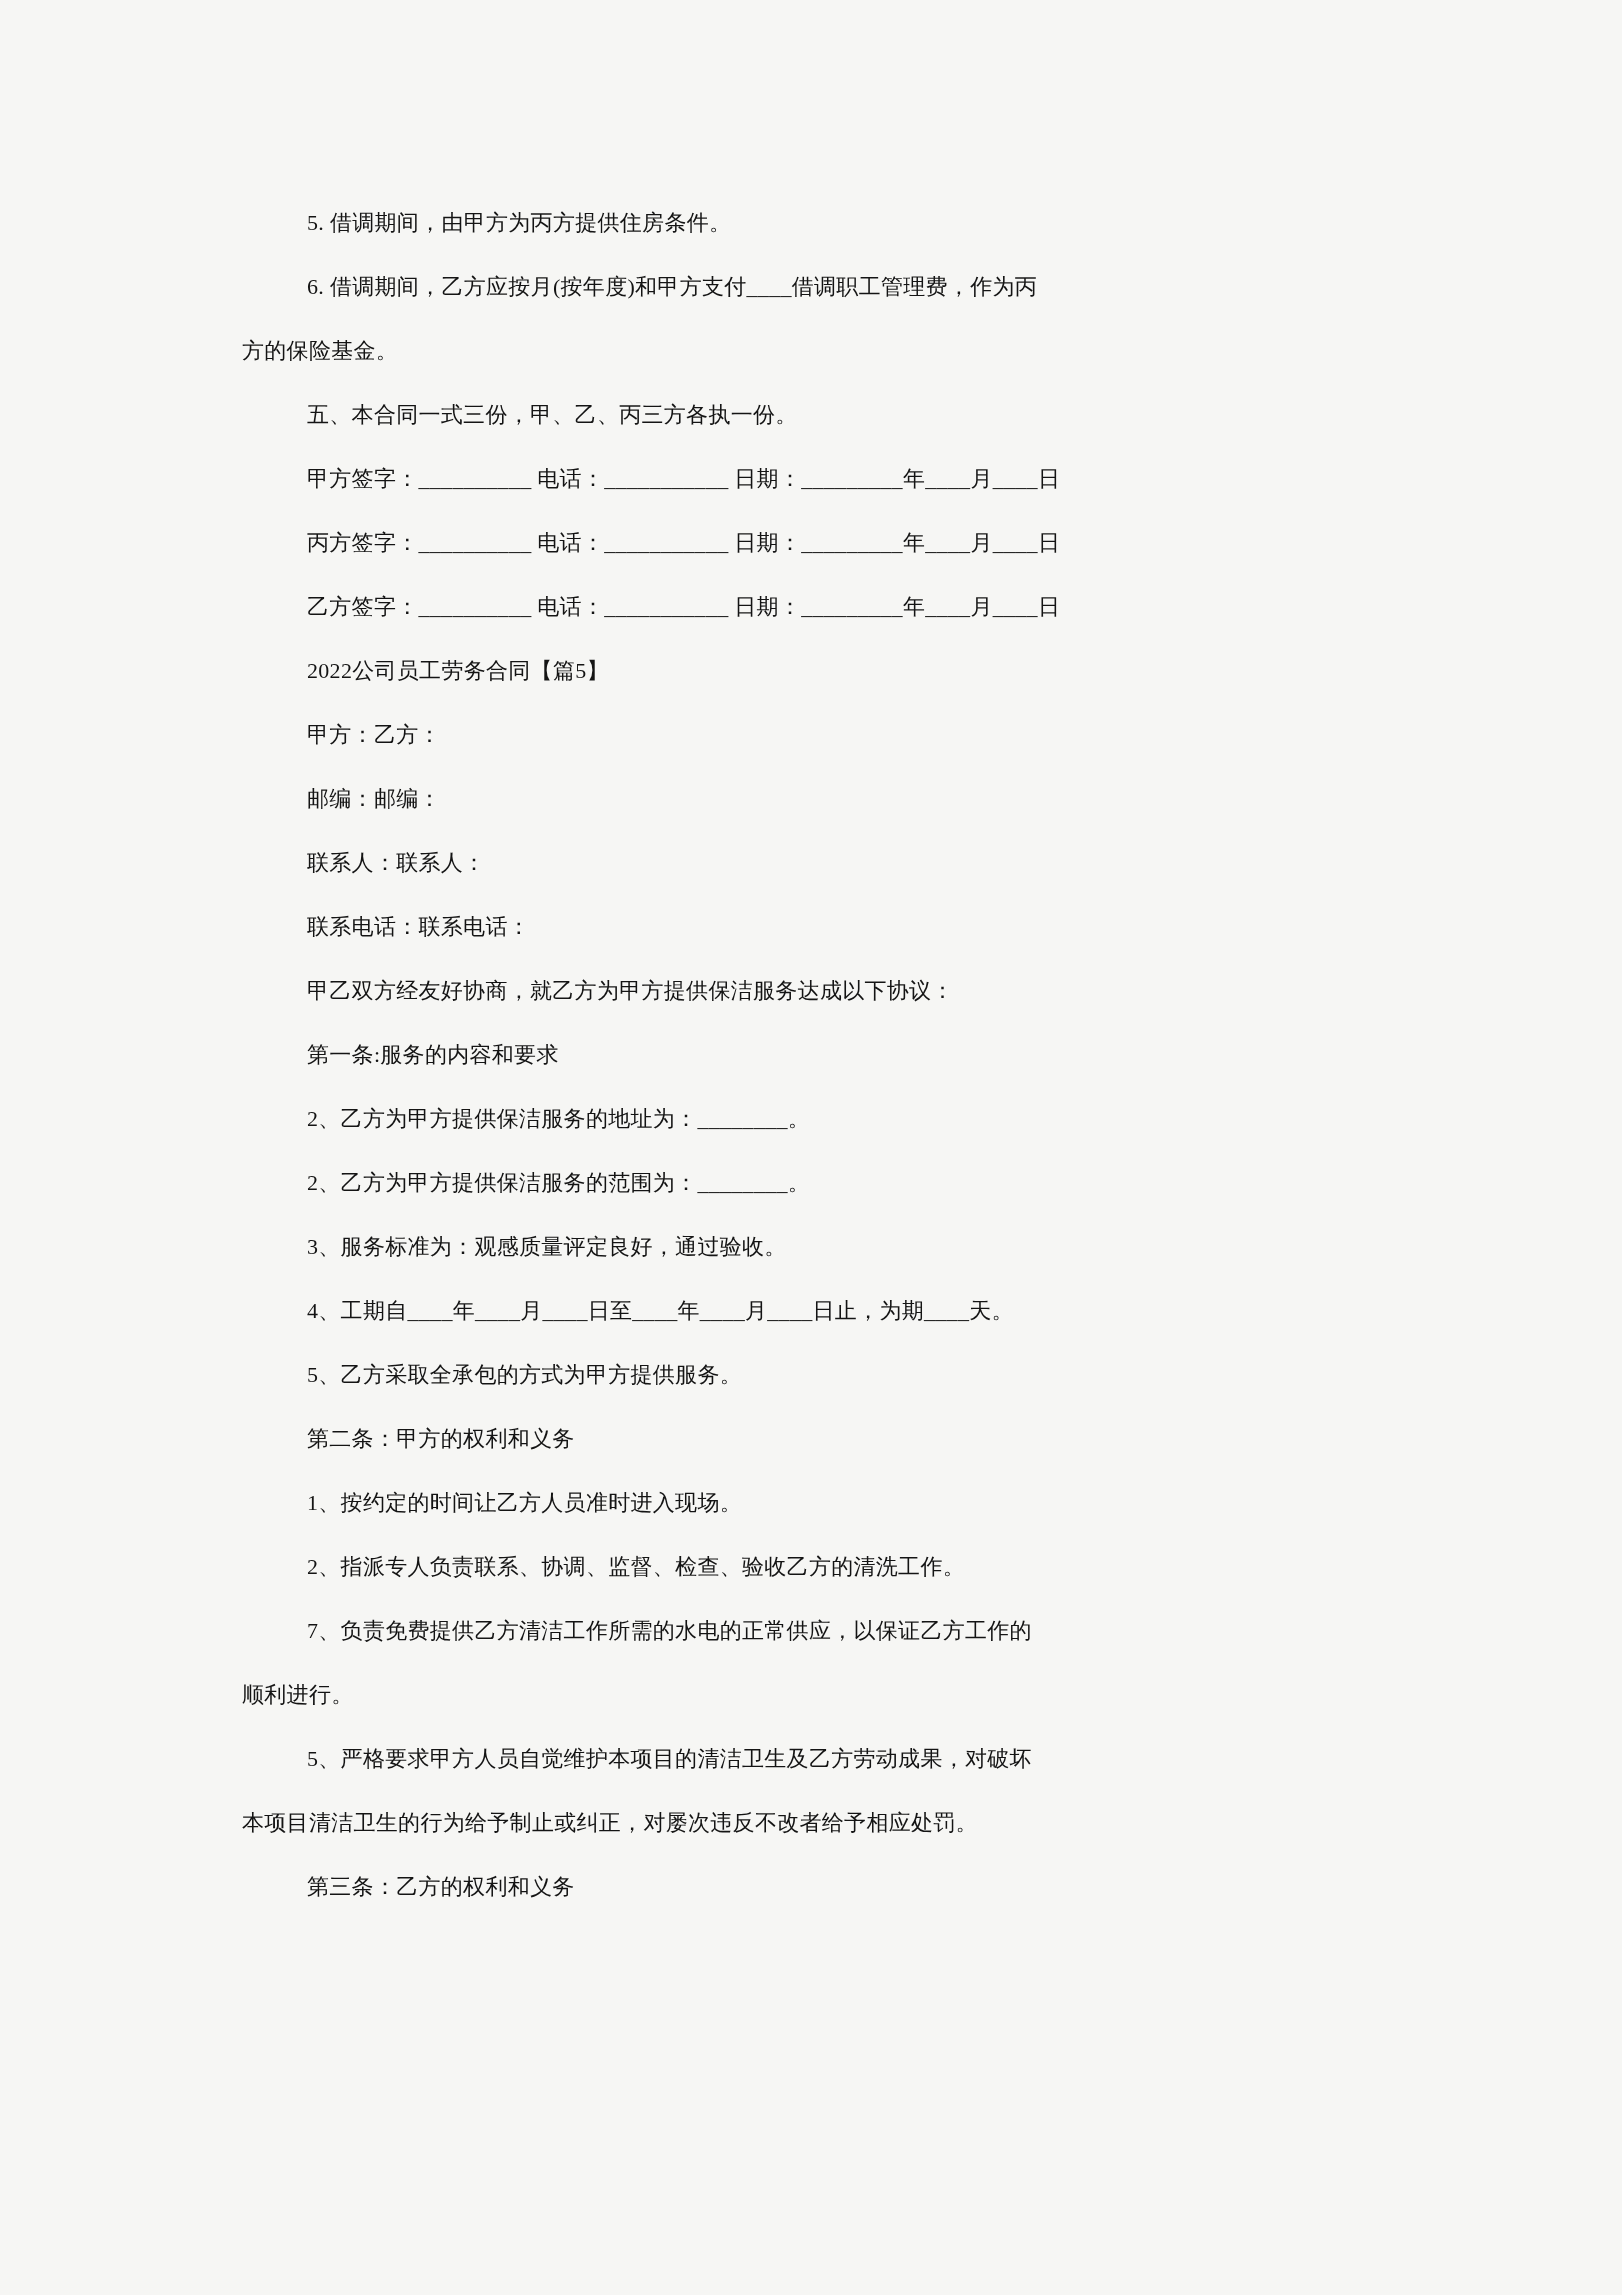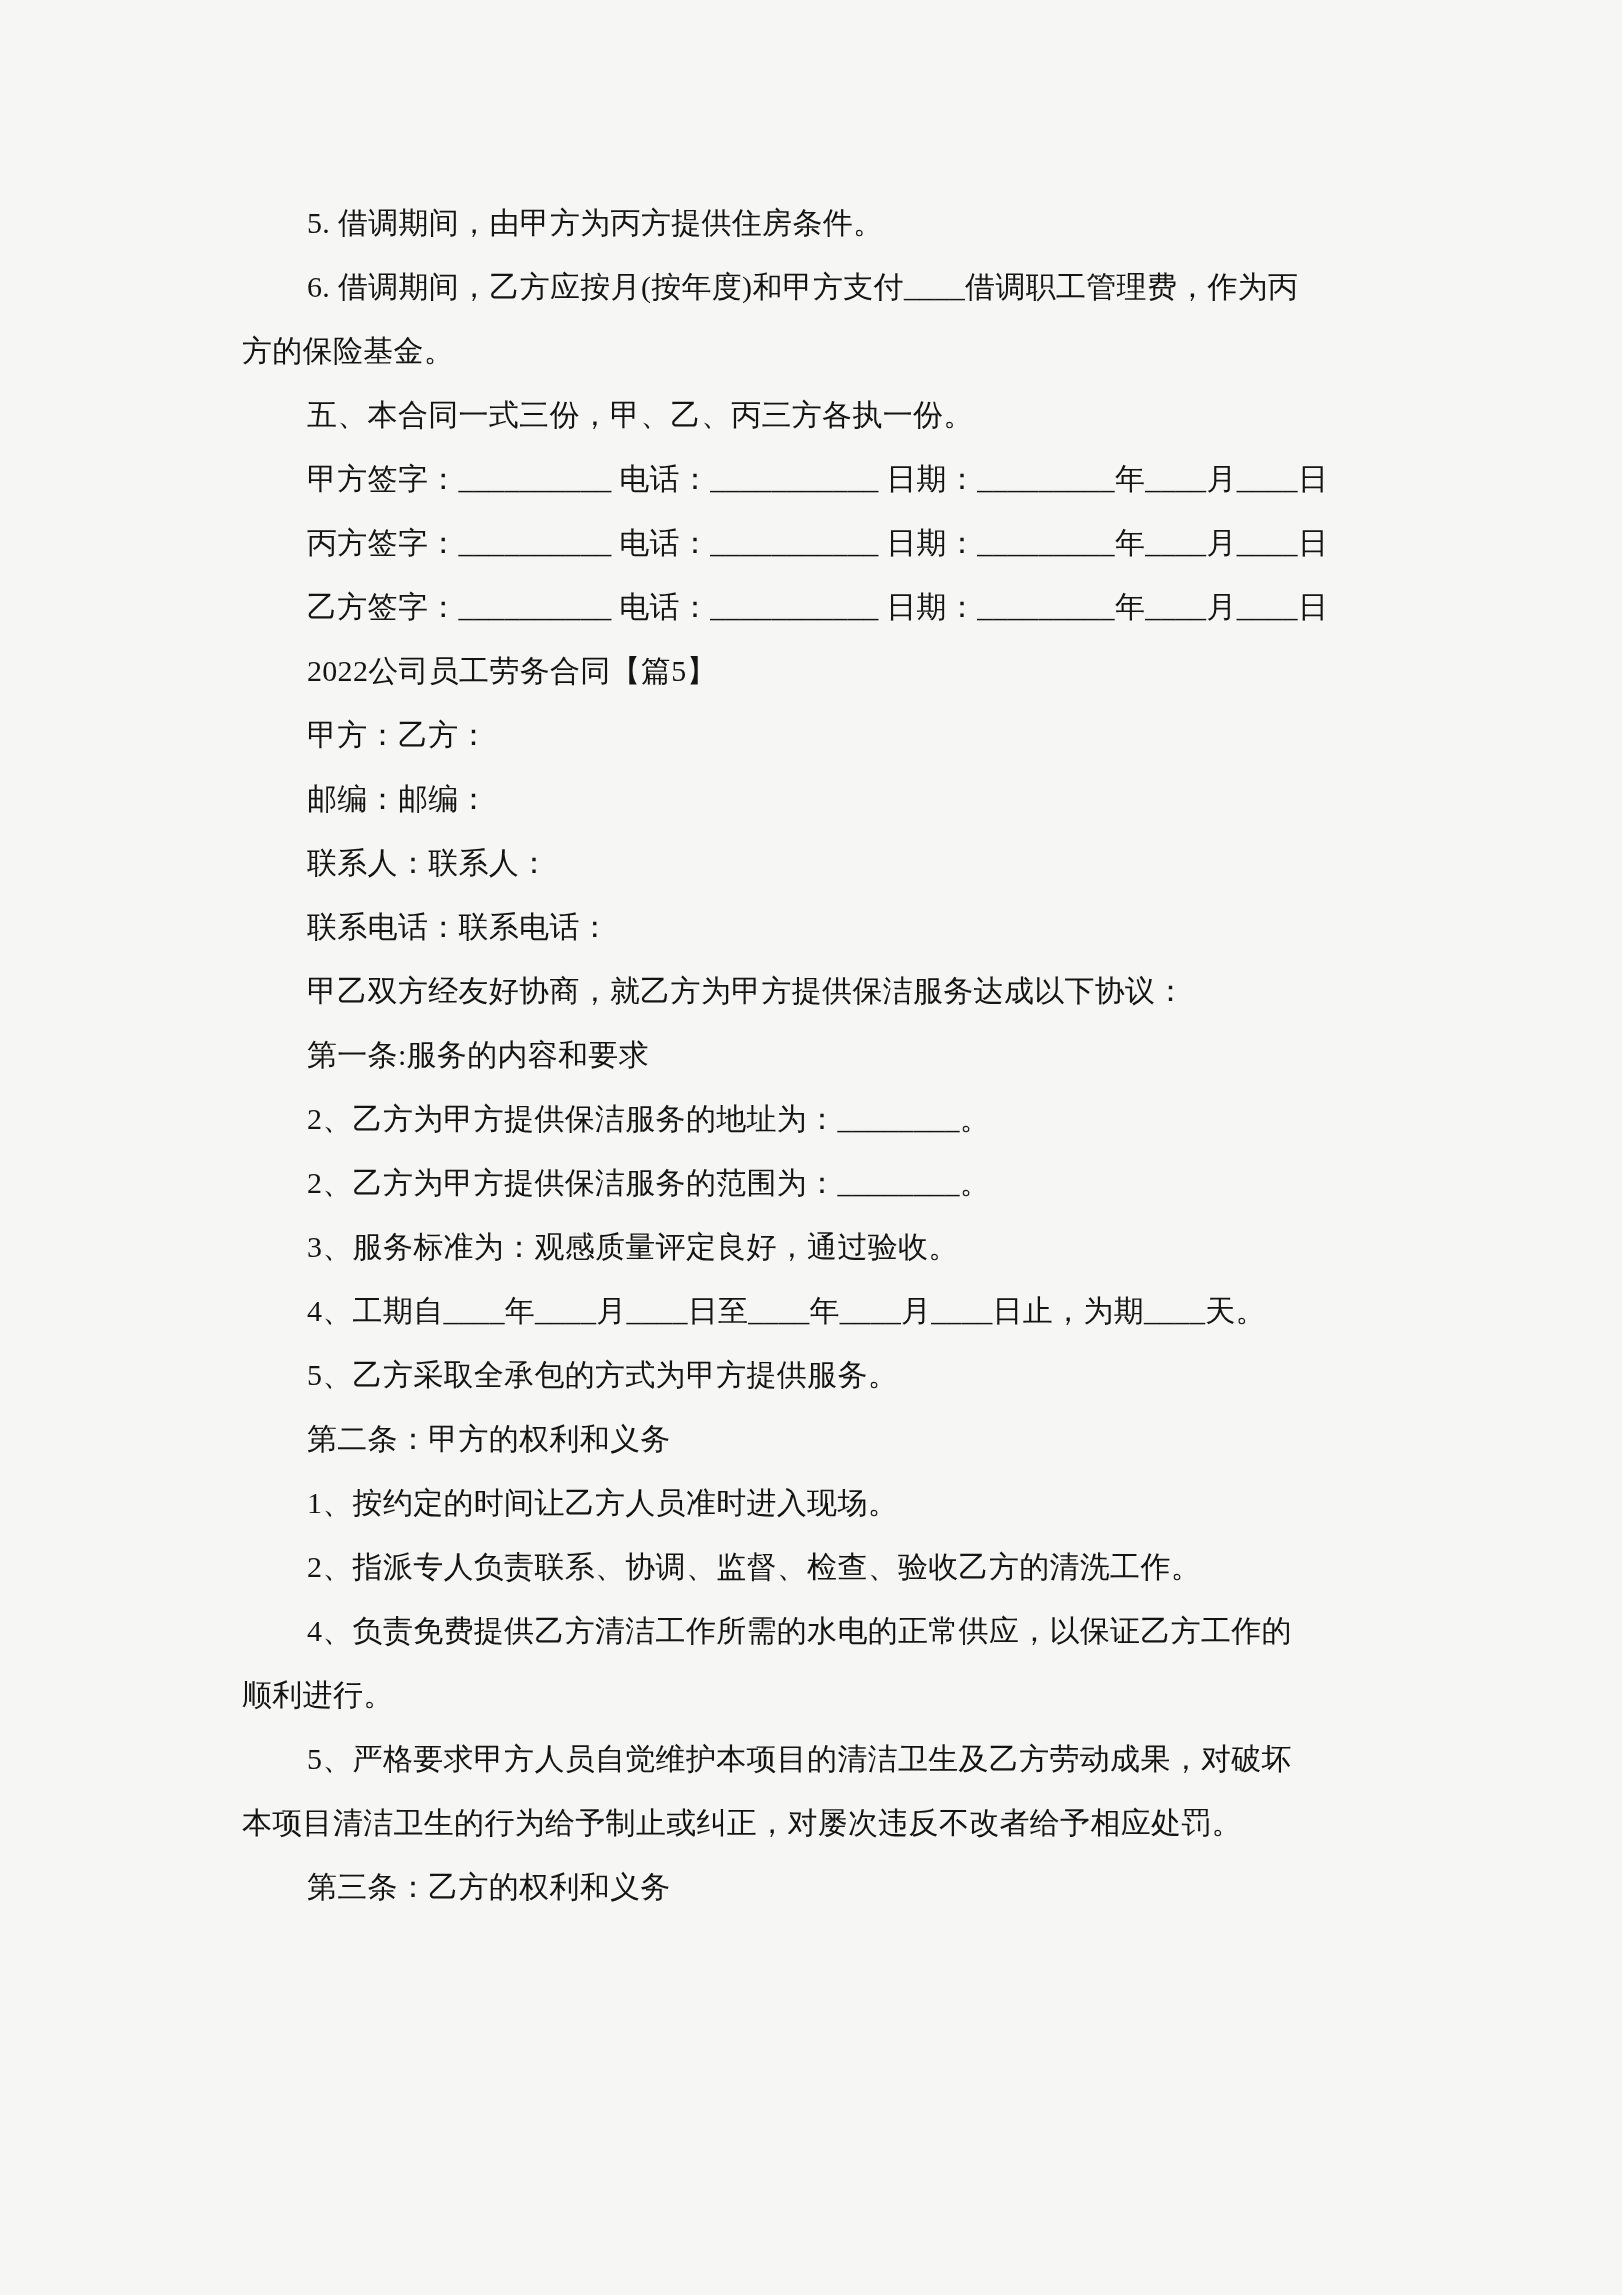--- a/index.html
+++ b/index.html
@@ -21,21 +21,21 @@
   }
   .doc {
     position: absolute;
     left: 242px;
     top: 191px;
     width: 1112px;
   }
   .line {
     height: 64px;
     line-height: 64px;
-    font-size: 30px;
+    font-size: 22px;
     color: #141414;
     white-space: nowrap;
     letter-spacing: 0.3px;
   }
   .line.indent {
     padding-left: 65px;
   }
 </style>
 </head>
 <body style="background: rgb(246, 246, 244);">
@@ -57,20 +57,20 @@
       <div class="line indent">甲乙双方经友好协商，就乙方为甲方提供保洁服务达成以下协议：</div>
       <div class="line indent">第一条:服务的内容和要求</div>
       <div class="line indent">2、乙方为甲方提供保洁服务的地址为：________。</div>
       <div class="line indent">2、乙方为甲方提供保洁服务的范围为：________。</div>
       <div class="line indent">3、服务标准为：观感质量评定良好，通过验收。</div>
       <div class="line indent">4、工期自____年____月____日至____年____月____日止，为期____天。</div>
       <div class="line indent">5、乙方采取全承包的方式为甲方提供服务。</div>
       <div class="line indent">第二条：甲方的权利和义务</div>
       <div class="line indent">1、按约定的时间让乙方人员准时进入现场。</div>
       <div class="line indent">2、指派专人负责联系、协调、监督、检查、验收乙方的清洗工作。</div>
-      <div class="line indent">4、负责免费提供乙方清洁工作所需的水电的正常供应，以保证乙方工作的</div>
+      <div class="line indent">7、负责免费提供乙方清洁工作所需的水电的正常供应，以保证乙方工作的</div>
       <div class="line">顺利进行。</div>
       <div class="line indent">5、严格要求甲方人员自觉维护本项目的清洁卫生及乙方劳动成果，对破坏</div>
       <div class="line">本项目清洁卫生的行为给予制止或纠正，对屡次违反不改者给予相应处罚。</div>
       <div class="line indent">第三条：乙方的权利和义务</div>
     </div>
 </div>
 
 
 </body></html>

